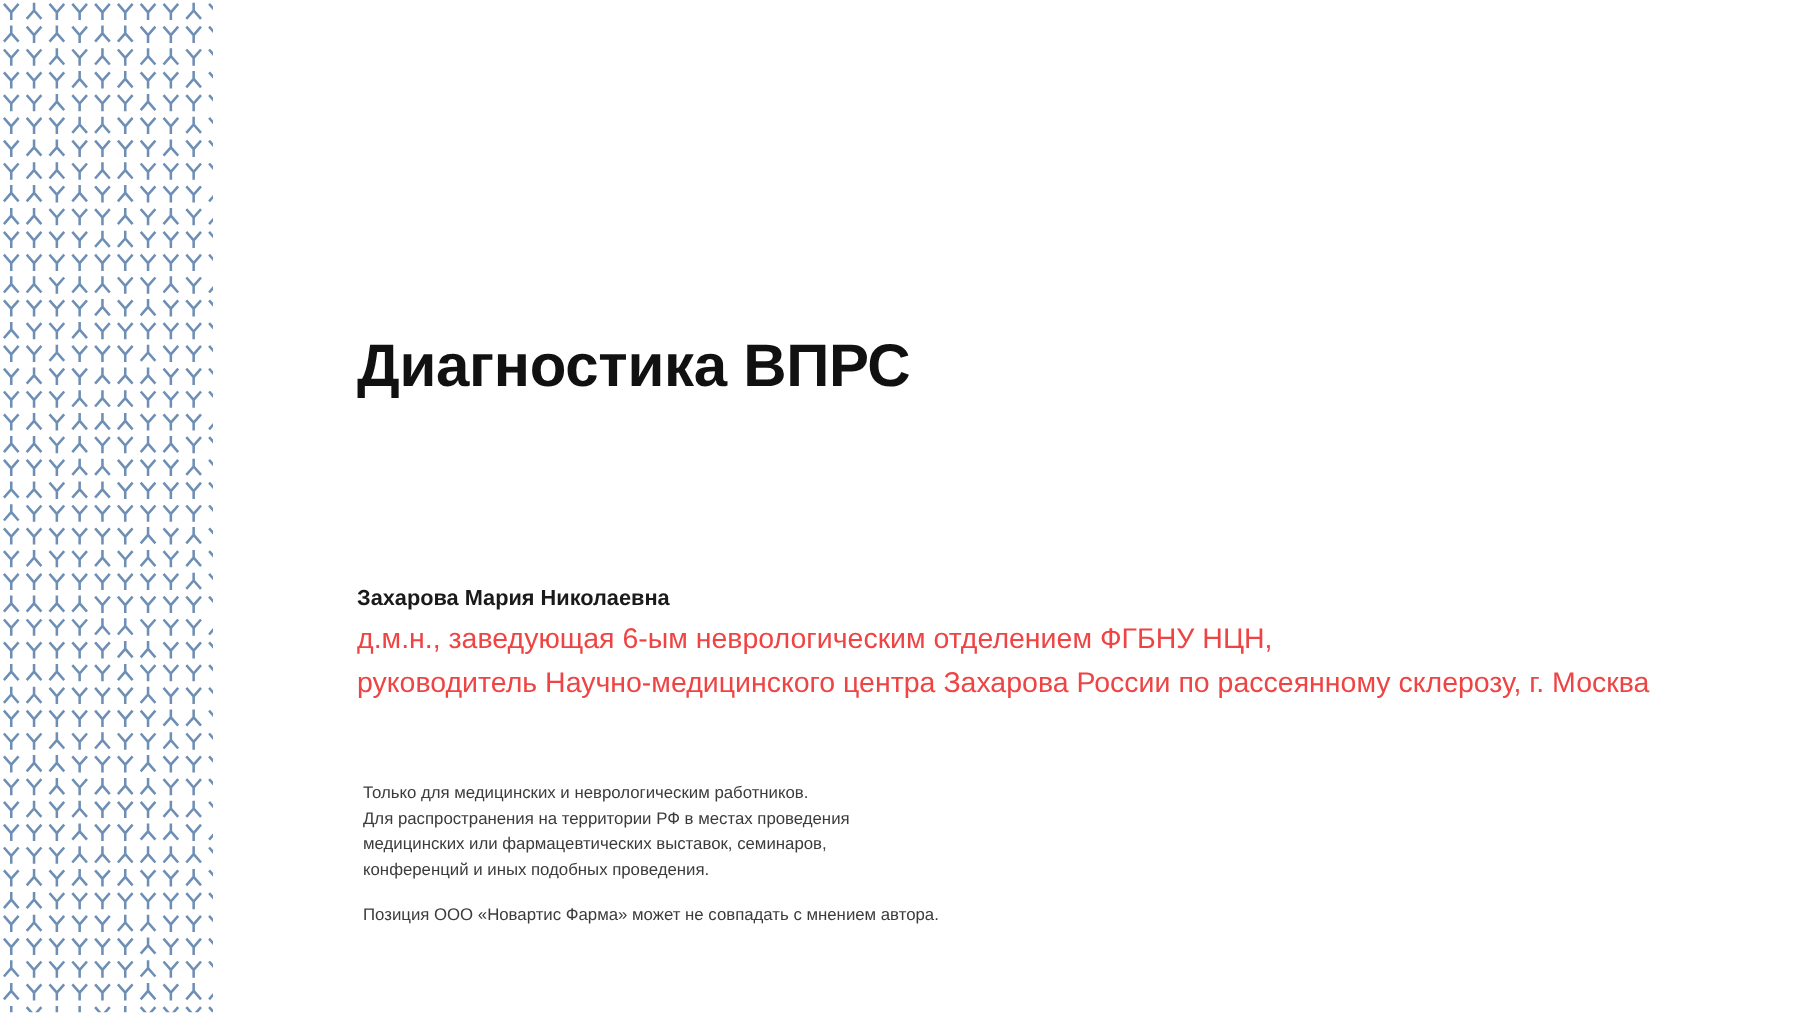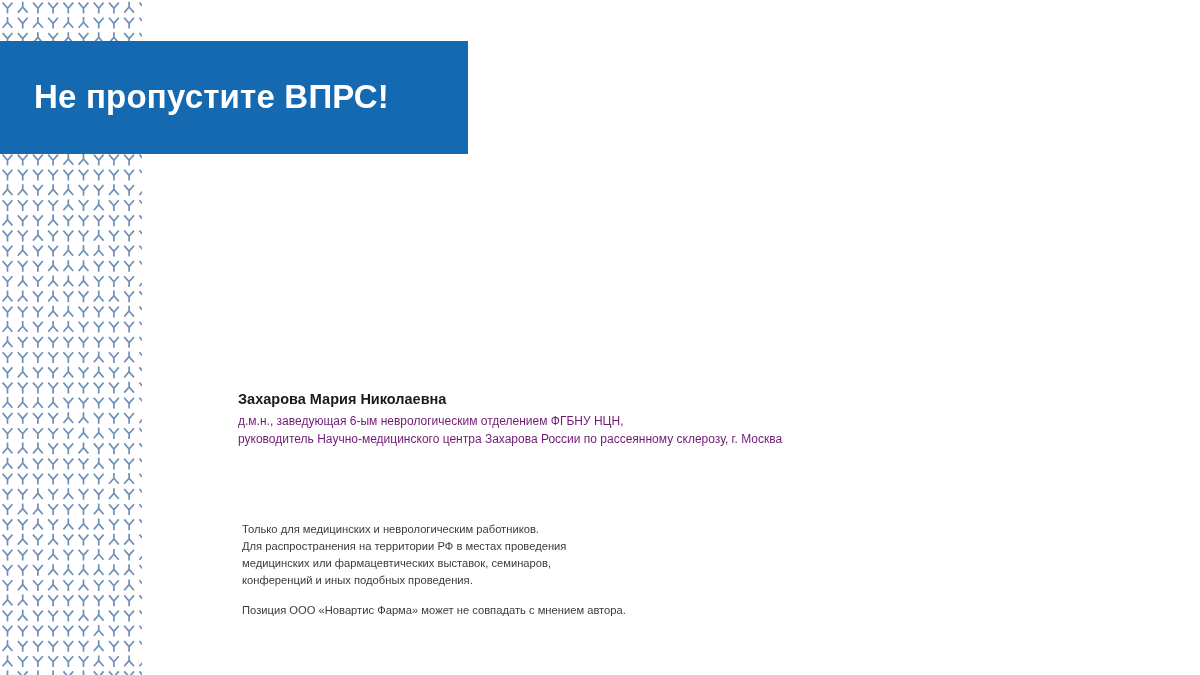--- a/index.html
+++ b/index.html
@@ -86,23 +86,23 @@
     margin-top: 43px;
   }
   .author-name {
     font-size: 14.5px;
     font-weight: bold;
     color: #1a1a1a;
     line-height: 1.55;
     margin-bottom: 3px;
   }
   .author-line {
-    font-size: 12px;
+    font-size: 19px;
     font-weight: normal;
-    color: #701a75;
+    color: #ef4444;
     line-height: 1.48;
     white-space: nowrap;
   }
 
   .footer-block {
     position: absolute;
     top: 521px;
     left: 4px;
     width: 640px;
   }
@@ -637,26 +637,24 @@
           <use xlink:href="#y-down" x="76.00" y="684.00"></use>
           <use xlink:href="#y-down" x="91.20" y="684.00"></use>
           <use xlink:href="#y-down" x="106.40" y="684.00"></use>
           <use xlink:href="#y-up" x="121.60" y="684.00"></use>
           <use xlink:href="#y-down" x="136.80" y="684.00"></use>
           <use xlink:href="#y-up" x="152.00" y="684.00"></use>
         </g>
     </svg>
   </div>
 
-  <div class="banner">
-    <div class="banner-text">Не пропустите ВПРС!</div>
-  </div>
 
   <div class="content">
 
+    <div class="slide-title">Диагностика ВПРС</div>
 
     <div class="author-block">
       <div class="author-name">Захарова Мария Николаевна</div>
       <div class="author-line">д.м.н., заведующая 6-ым неврологическим отделением ФГБНУ НЦН,</div>
       <div class="author-line">руководитель Научно-медицинского центра Захарова России по рассеянному склерозу, г. Москва</div>
     </div>
 
     <div class="footer-block">
       <div class="footer-line">Только для медицинских и неврологическим работников.</div>
       <div class="footer-line">Для распространения на территории РФ в местах проведения</div>

